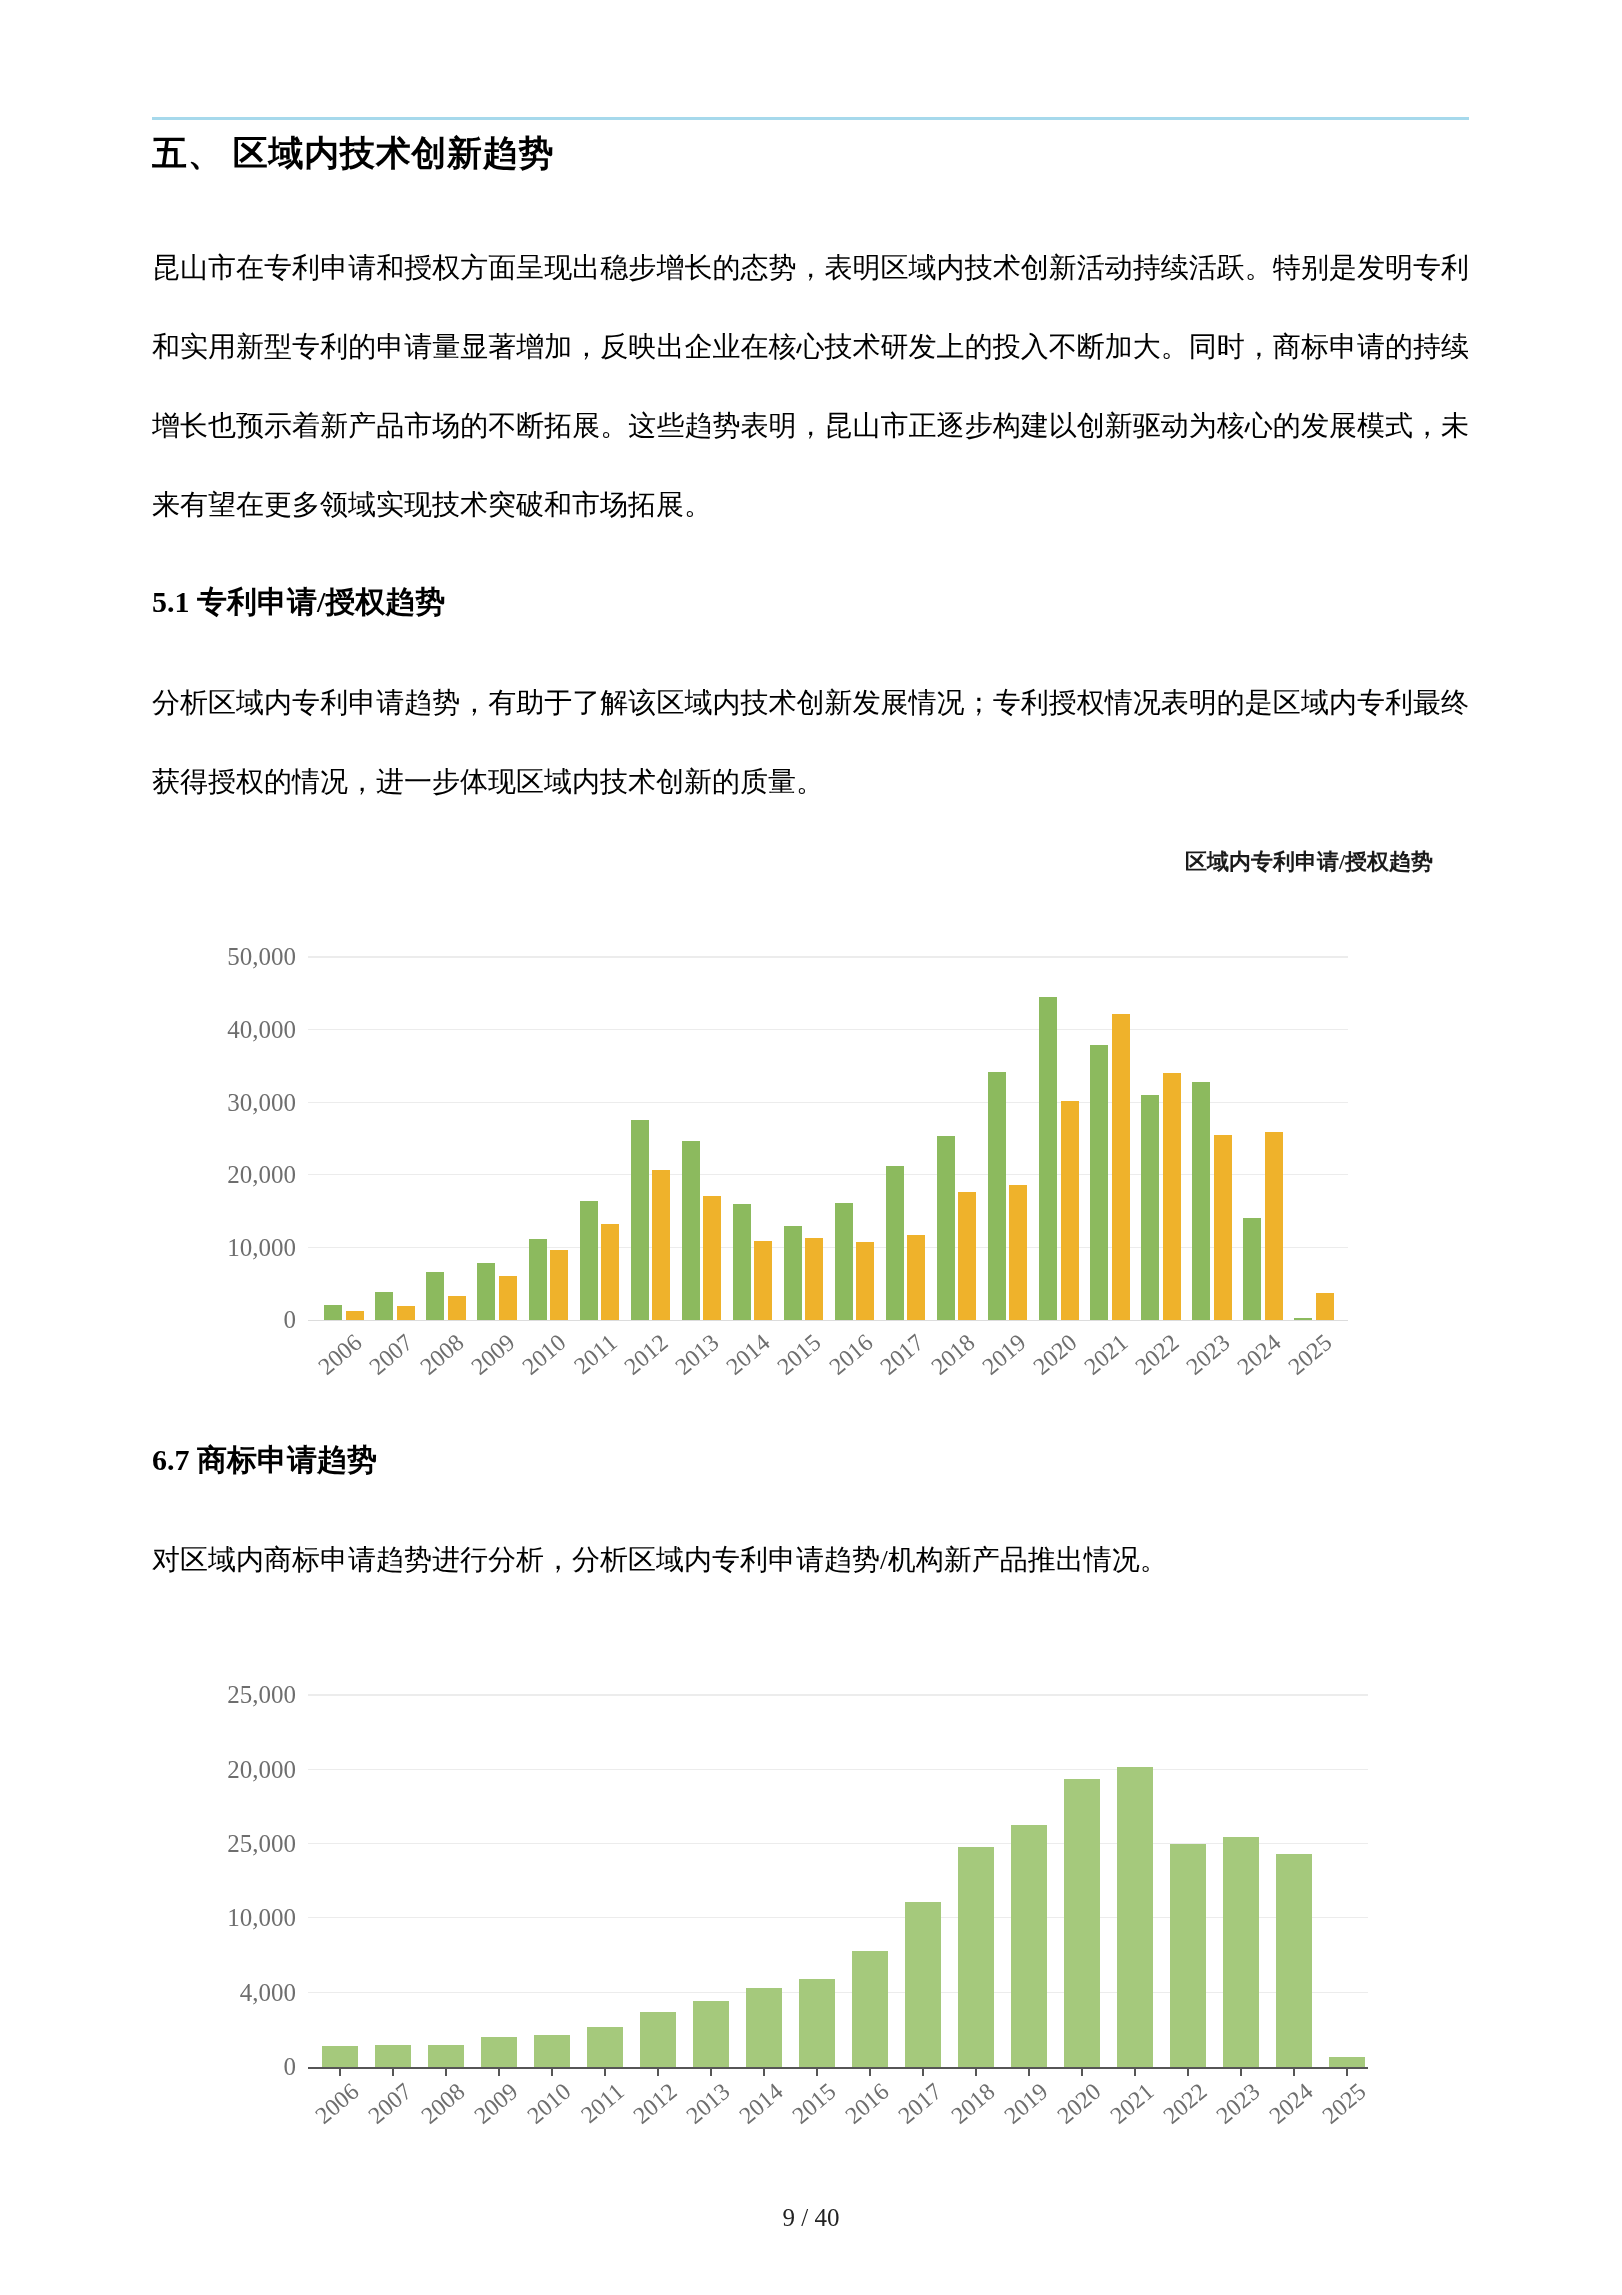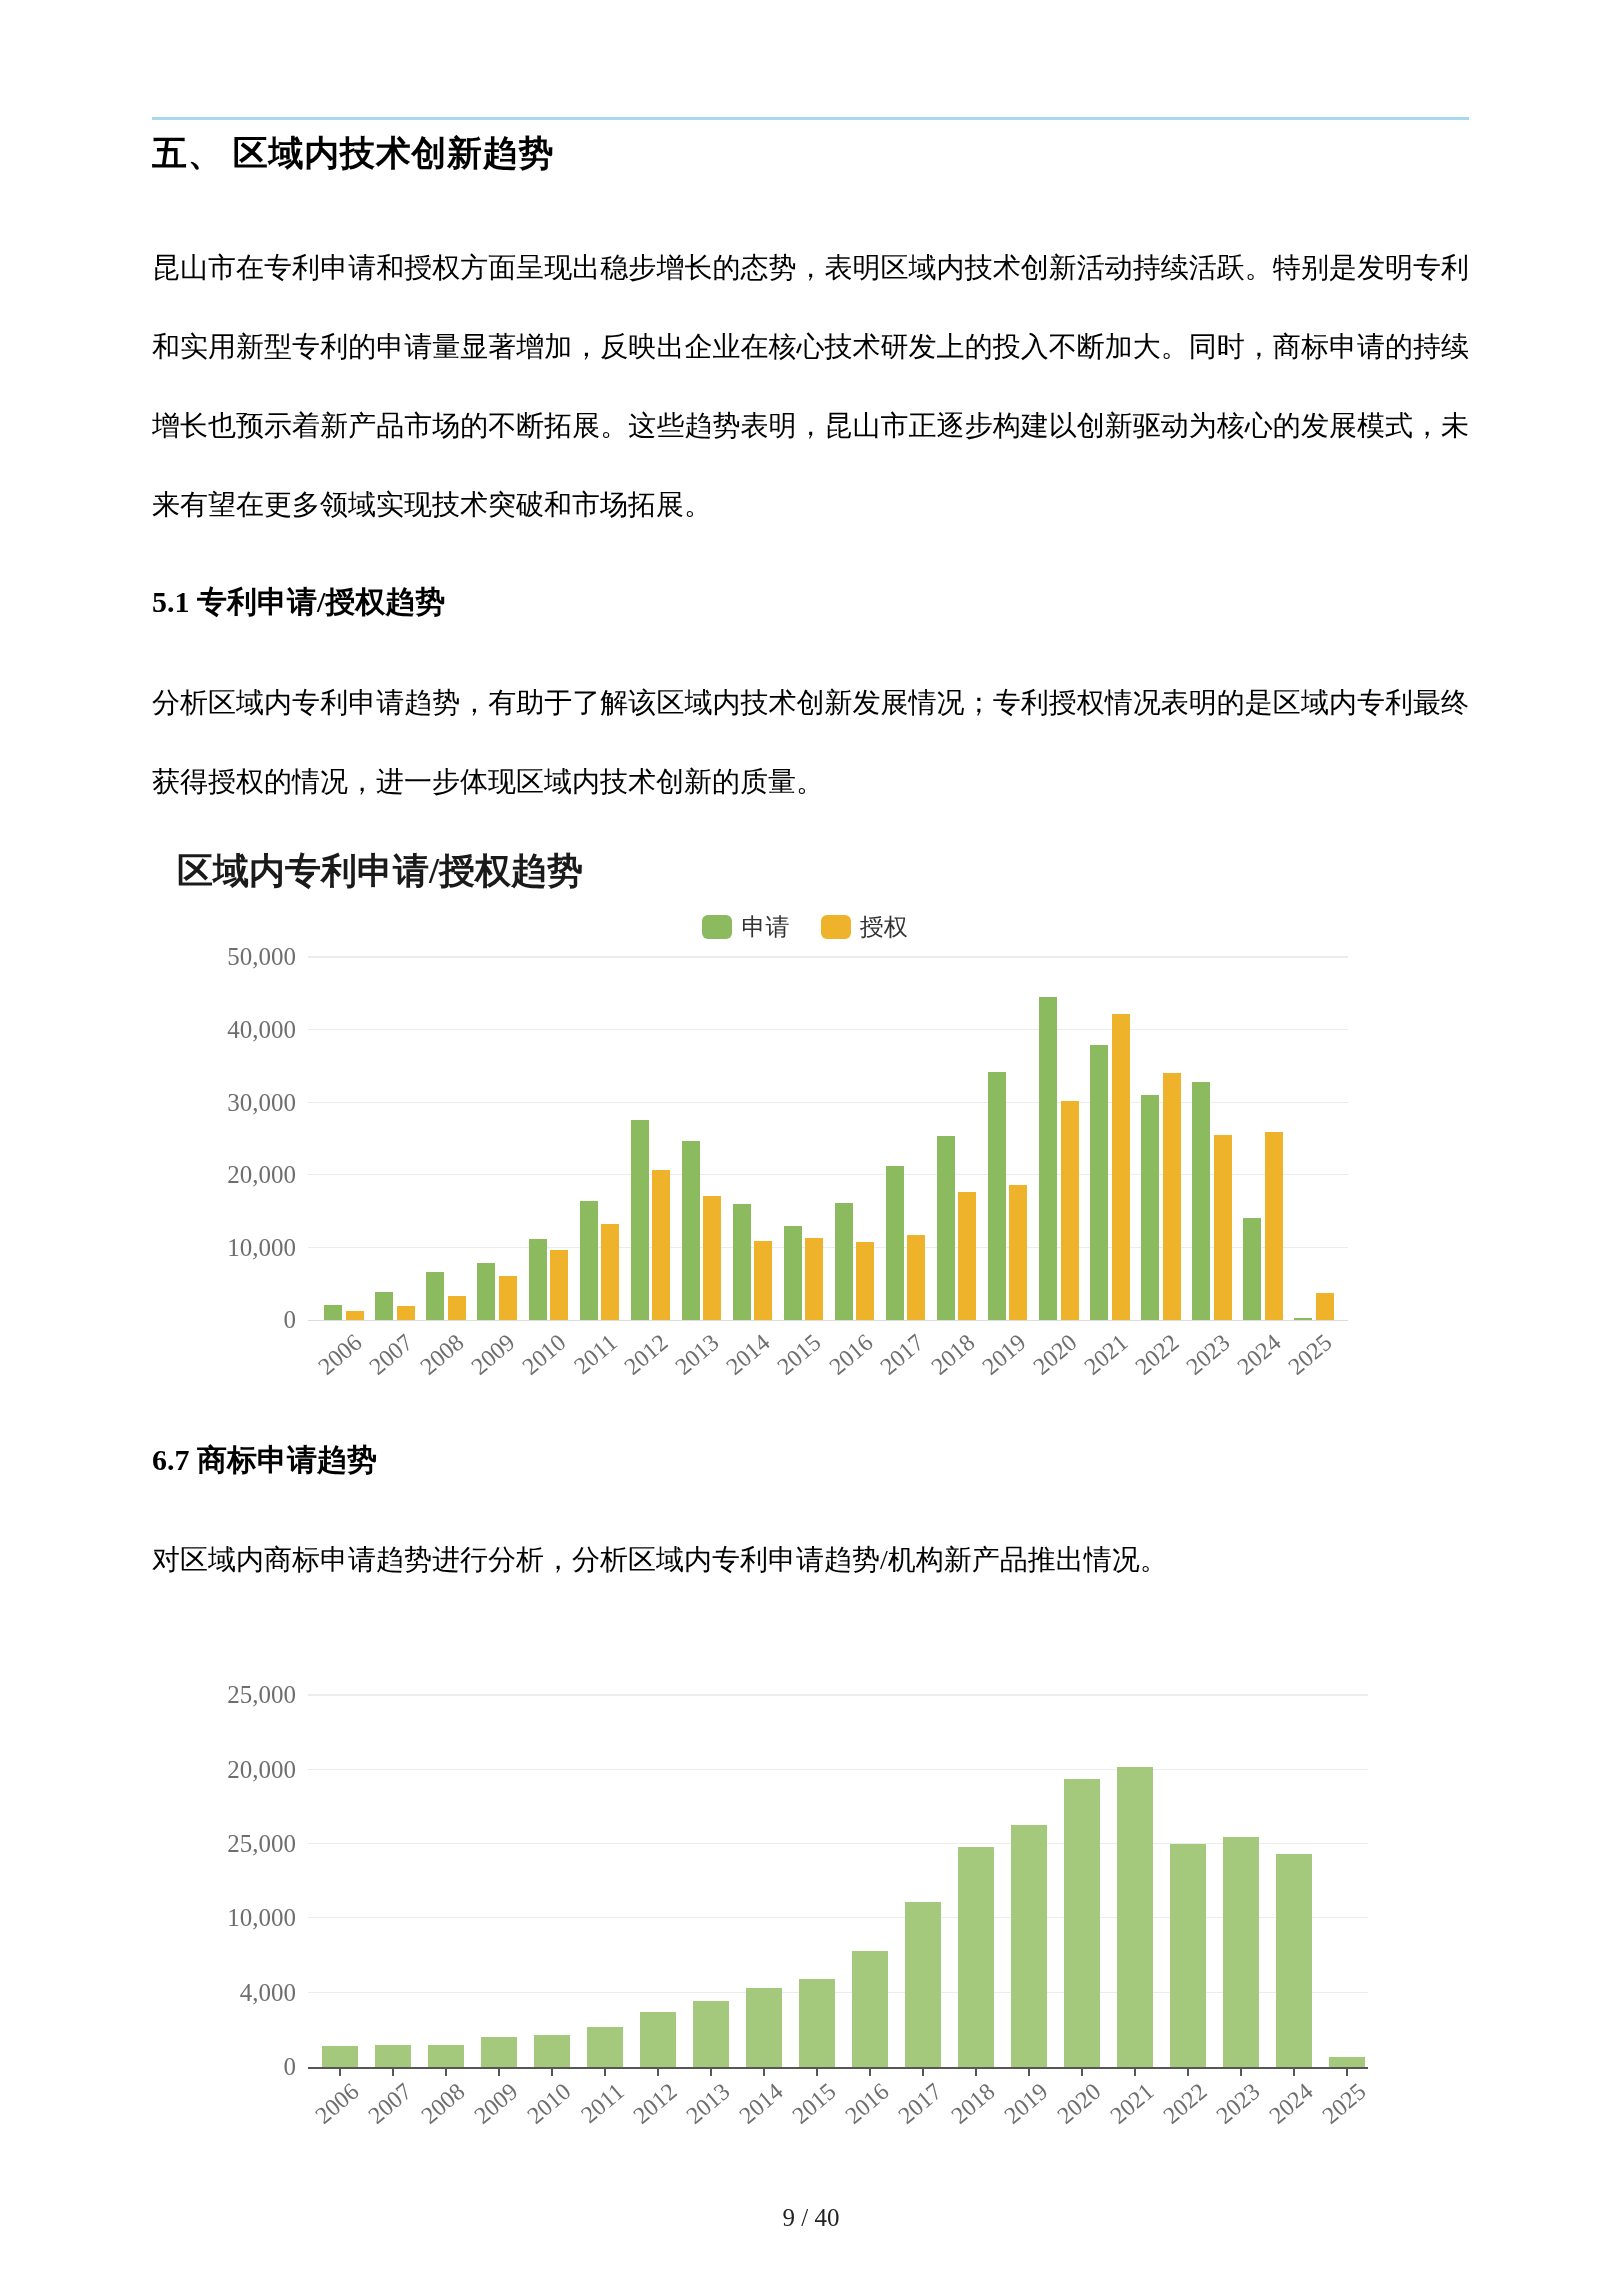--- a/index.html
+++ b/index.html
@@ -9,21 +9,21 @@
     background:#ffffff;
     font-family:Liberation Serif, serif;
     color:#000;
     overflow:hidden;
     margin:0 auto;
   }
   .top-rule{position:absolute;left:152px;top:117px;width:1317px;height:2.6px;background:#a6d9ec;}
   .h1{position:absolute;left:152px;top:130px;font-size:35px;font-weight:700;color:#000;letter-spacing:0.7px;white-space:nowrap;}
   .h2{position:absolute;left:152px;font-size:30px;font-weight:700;color:#000;white-space:nowrap;}
   .para{position:absolute;left:152px;width:1317px;font-size:28px;line-height:79px;color:#000;text-align:justify;}
-  .chart-title{position:absolute;left:177px;width:1256px;text-align:left;font-size:36px;font-weight:700;color:#1a1a1a;white-space:nowrap;}
+  .chart-title{position:absolute;left:177px;width:1256px;text-align:right;font-size:22px;font-weight:700;color:#1a1a1a;white-space:nowrap;}
   .legend{position:absolute;left:177px;width:1256px;display:flex;justify-content:center;align-items:center;gap:31px;}
   .legend-item{display:flex;align-items:center;gap:9.2px;}
   .legend-swatch{width:30px;height:24px;border-radius:5.9px;}
   .legend-label{font-size:24px;color:#333;}
   .plot{position:absolute;}
   .plot.axisline{border-bottom:2px solid #565656;}
   .gridline{position:absolute;left:0;width:100%;height:1.3px;background:#ececec;}
   .gridline.zero{background:#dcdcdc;}
   .ylabels{position:absolute;left:157px;width:139px;}
   .ylabel{position:absolute;right:0;width:100%;text-align:right;font-size:25px;color:#6e6e6e;line-height:27.5px;}
@@ -41,30 +41,20 @@
 
   <div class="h1">五、 区域内技术创新趋势</div>
 
   <div class="para" style="top:228px;">昆山市在专利申请和授权方面呈现出稳步增长的态势，表明区域内技术创新活动持续活跃。特别是发明专利和实用新型专利的申请量显著增加，反映出企业在核心技术研发上的投入不断加大。同时，商标申请的持续增长也预示着新产品市场的不断拓展。这些趋势表明，昆山市正逐步构建以创新驱动为核心的发展模式，未来有望在更多领域实现技术突破和市场拓展。</div>
 
   <div class="h2" style="top:582px;">5.1 专利申请/授权趋势</div>
 
   <div class="para" style="top:663px;">分析区域内专利申请趋势，有助于了解该区域内技术创新发展情况；专利授权情况表明的是区域内专利最终获得授权的情况，进一步体现区域内技术创新的质量。</div>
 
   <div class="chart-title" style="top:847px;">区域内专利申请/授权趋势</div>
-  <div class="legend" style="top:911px;" id="c1-legend">
-      <div class="legend-item">
-        <div class="legend-swatch" style="background: rgb(140, 186, 94);"></div>
-        <div class="legend-label">申请</div>
-      </div>
-      <div class="legend-item">
-        <div class="legend-swatch" style="background: rgb(239, 178, 43);"></div>
-        <div class="legend-label">授权</div>
-      </div>
-    </div>
   <div class="ylabels" style="top:957px;" id="c1-ylabels">
       <div class="ylabel" style="top: 349px;">0</div>
       <div class="ylabel" style="top: 277px;">10,000</div>
       <div class="ylabel" style="top: 204px;">20,000</div>
       <div class="ylabel" style="top: 132px;">30,000</div>
       <div class="ylabel" style="top: 59px;">40,000</div>
       <div class="ylabel" style="top: -13.7px;">50,000</div>
     </div>
   <div class="plot" style="left:308px;top:957px;width:1040px;height:363px;" id="c1-plot">
       <div class="gridline zero" style="top: 363px;"></div>

